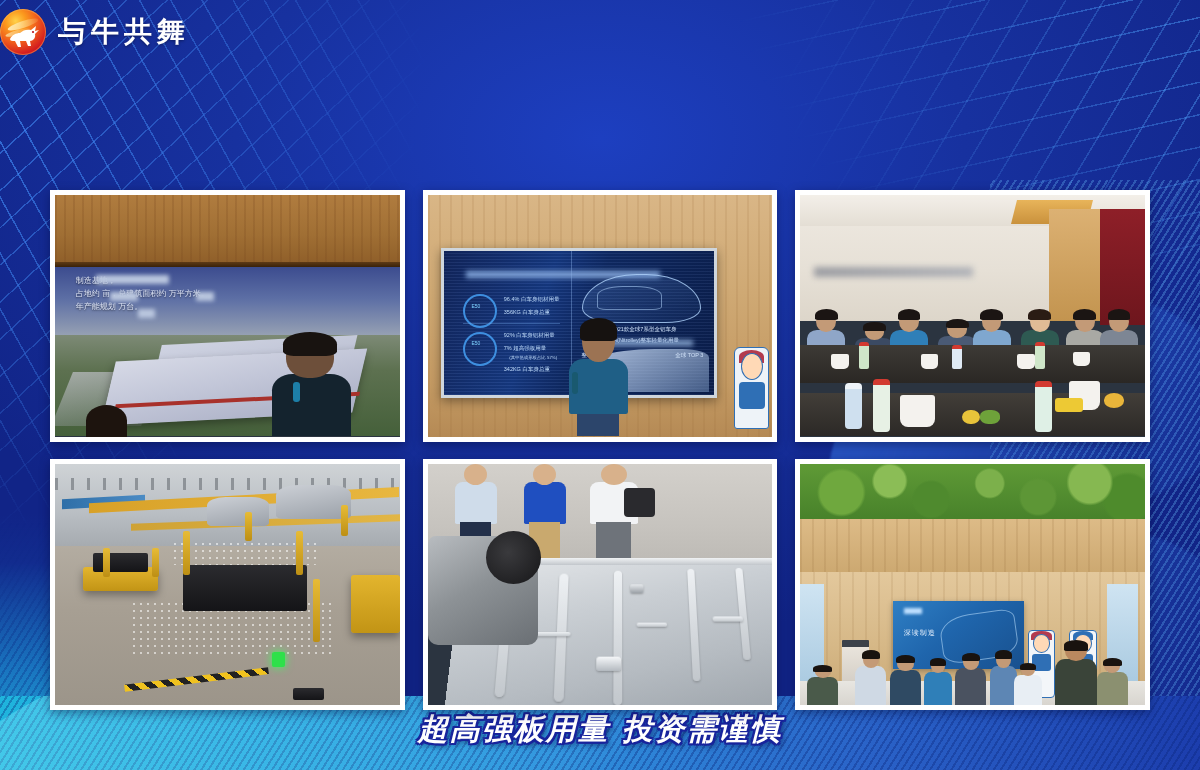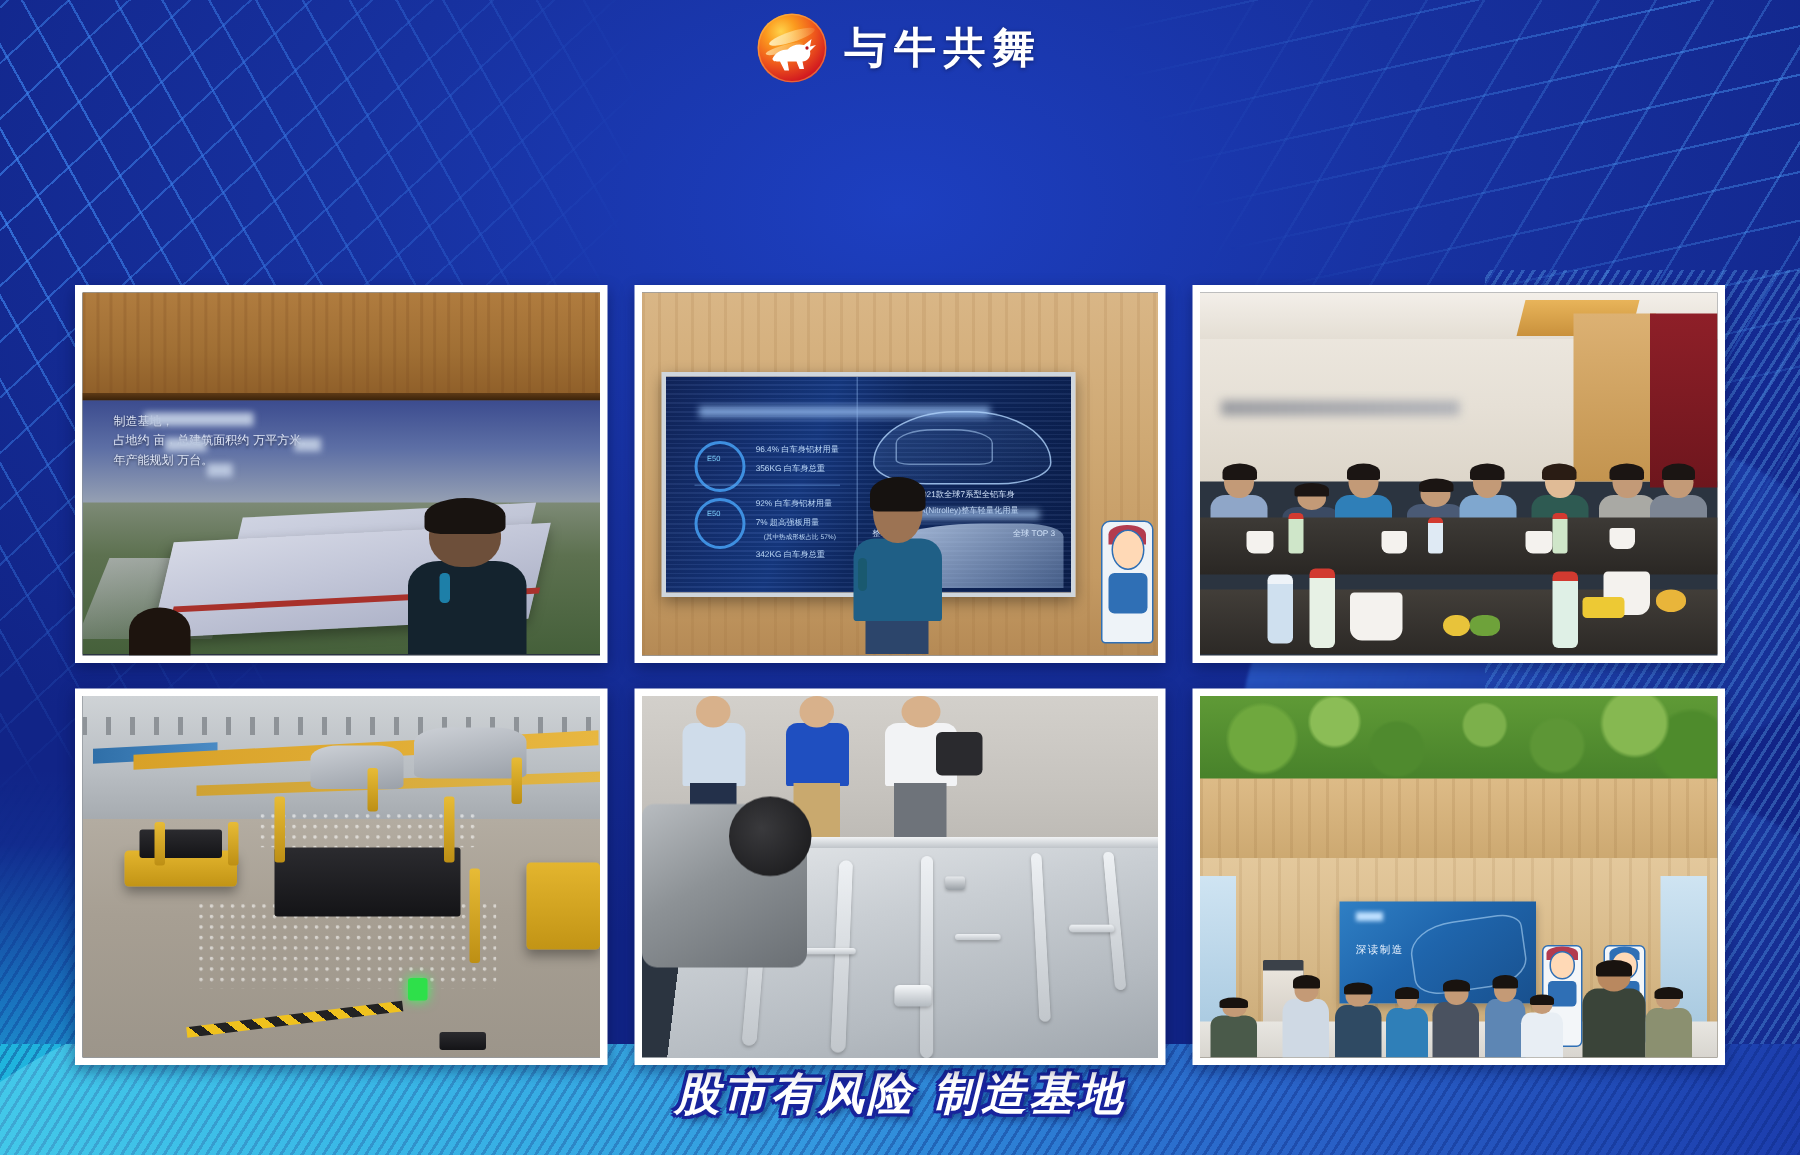--- a/index.html
+++ b/index.html
@@ -133,21 +133,20 @@
        4px 4px 5px rgba(5,15,70,.55);
   }
 
   
   .brand-row {
     position: absolute;
     left: 0; right: 0; top: 8px;
     height: 48px;
     display: flex;
     align-items: center;
-    justify-content: center;
     gap: 12px;
     z-index: 6;
   }
   .brand-logo {
     width: 46px; height: 46px;
     position: relative;
     flex: 0 0 auto;
   }
   .brand-logo .disc {
     position: absolute; inset: 0;
@@ -787,16 +786,16 @@
           </div>
       </div>
       <div class="ph-cap">展览馆大厅参观人群与卡通人偶立牌</div>
     </div>
 
   </div>
 
   <div class="footer-band">
     <div class="footer-hatch"></div>
     <div class="footer-swoosh"></div>
-    <div class="footer-text">股市有风险 制造基地</div>
+    <div class="footer-text">超高强板用量 投资需谨慎</div>
   </div>
 
 </div>
 
 </body></html>

